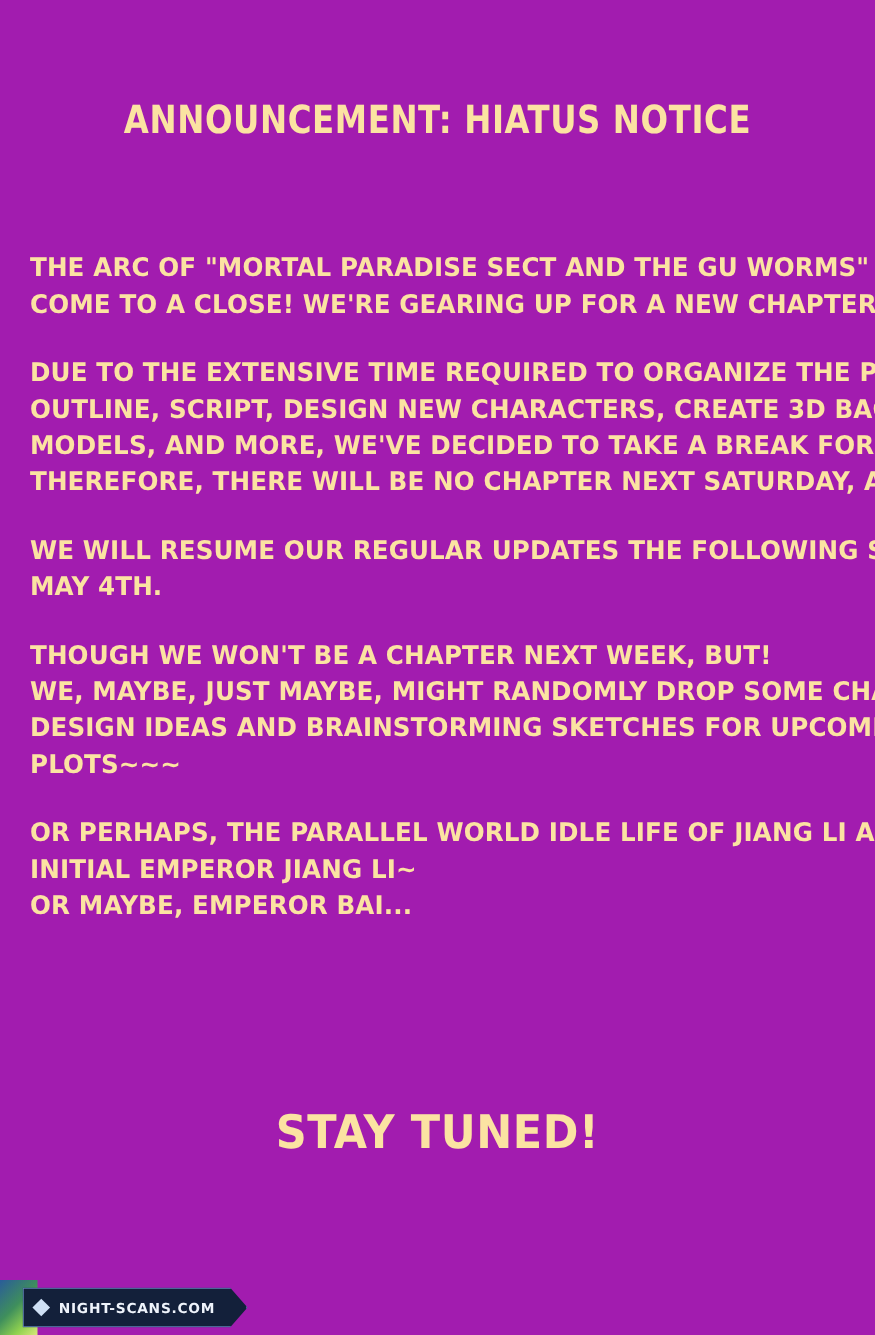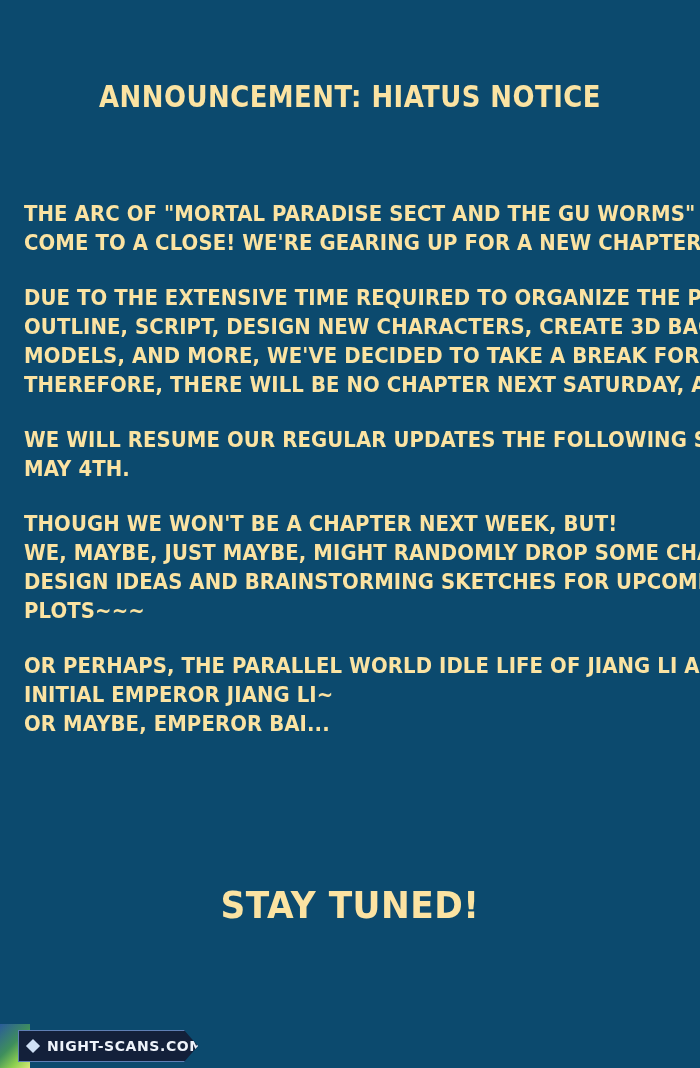--- a/index.html
+++ b/index.html
@@ -10,21 +10,21 @@
   body {
     width: 700px;
     height: 1068px;
     overflow: hidden;
     font-family: "DejaVu Sans", sans-serif;
     position: relative;
   }
   .page {
     position: absolute;
     inset: 0;
-    background: #0c4a6e;
+    background: #a21caf;
     padding-left: 36px;
   }
   .announcement-title {
     position: absolute;
     top: 78px;
     left: 0;
     width: 700px;
     text-align: center;
     color: #fbe3a2;
     font-family: "DejaVu Sans", sans-serif;
@@ -107,21 +107,21 @@
     width: 10px;
     height: 10px;
     background: #cfe0f5;
     transform: rotate(45deg);
     margin-left: 9px;
     flex: 0 0 auto;
   }
   .footer-text {
     color: #eef3fb;
     font-family: "DejaVu Sans", sans-serif;
-    font-size: 14px;
+    font-size: 11px;
     font-weight: bold;
     letter-spacing: 0.6px;
     margin-left: 9px;
     white-space: nowrap;
   }
 </style>
 </head>
 <body>
 
 <div class="page">

